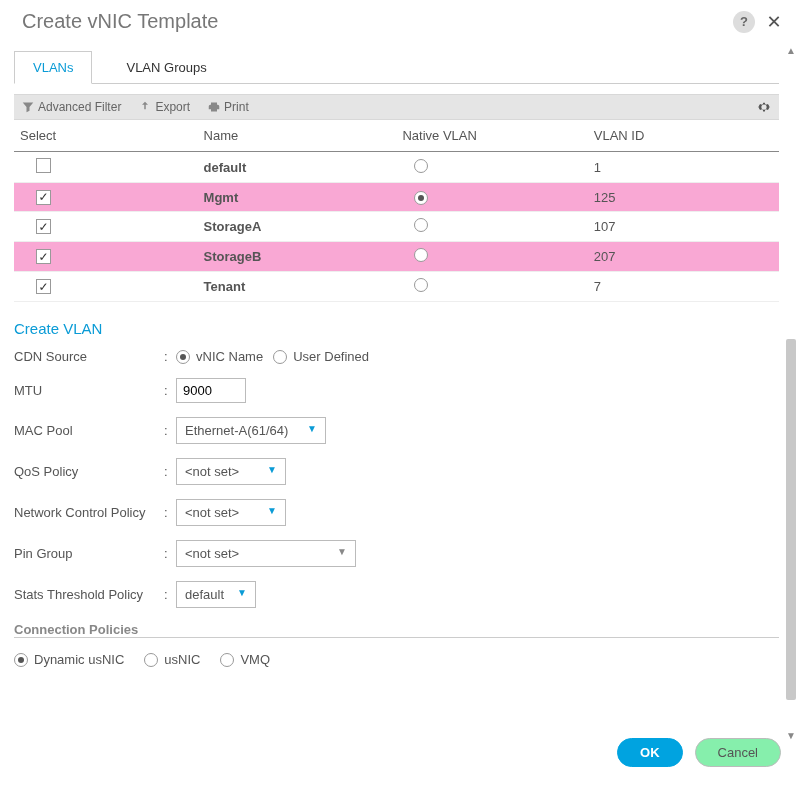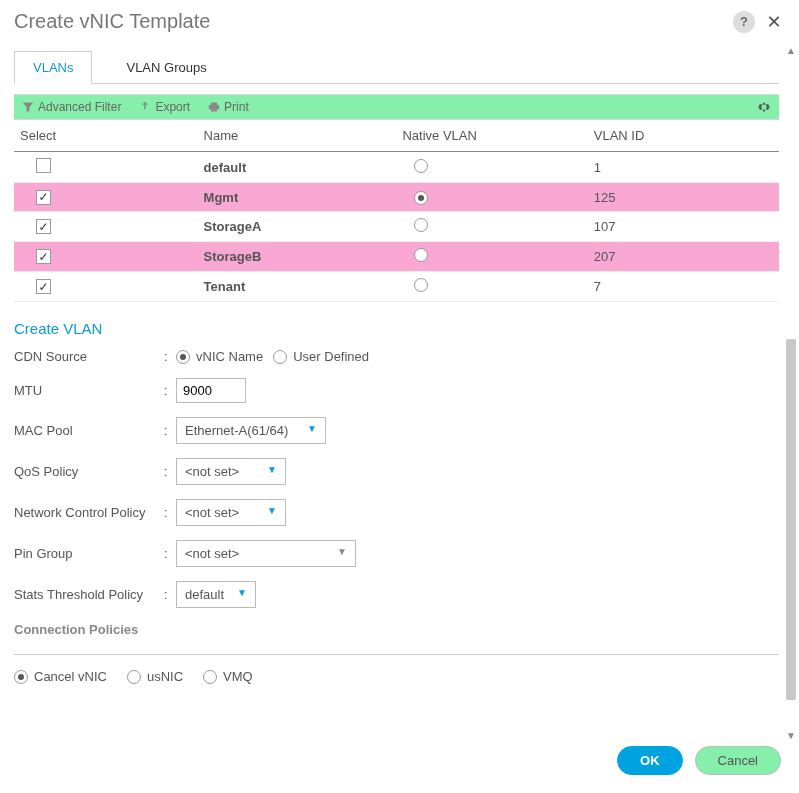--- a/index.html
+++ b/index.html
@@ -17,21 +17,21 @@
   }
   .dialog {
     width: 799px;
     height: 793px;
     position: relative;
   }
   .dialog-header {
     display: flex;
     align-items: center;
     justify-content: space-between;
-    padding: 10px 14px 8px 14px;
+    padding: 10px 14px 8px 22px;
   }
   .dialog-title {
     font-size: 20px;
     color: #777;
     font-weight: 400;
   }
   .header-controls { display: flex; align-items: center; gap: 8px; }
   .help-icon {
     width: 22px; height: 22px;
     border-radius: 50%;
@@ -87,21 +87,21 @@
     color: #0a9bd6;
     border: 1px solid #ccc;
     border-bottom: 1px solid #fff;
     background: #fff;
   }
 
   .toolbar {
     margin-top: 10px;
     display: flex;
     align-items: center;
-    background: #86efac;
+    background: #e5e5e5;
     padding: 5px 8px;
     gap: 18px;
     border-top: 1px solid #d8d8d8;
     border-bottom: 1px solid #d8d8d8;
   }
   .toolbar-item {
     display: flex; align-items: center; gap: 4px;
     color: #666; font-size: 12px; cursor: pointer;
   }
   .toolbar-spacer { flex: 1; }
@@ -156,26 +156,26 @@
     display: inline-flex; align-items: flex-start; justify-content: space-between;
     min-width: 110px; cursor: pointer;
   }
   .select-box.wide { min-width: 180px; }
   .caret-down { color: #0a9bd6; font-size: 10px; margin-left: 10px; }
   .caret-grey { color: #888; font-size: 10px; margin-left: 10px; }
 
   .section-title {
     margin-top: 14px;
     font-size: 13px; font-weight: bold; color: #888;
-    border-bottom: 1px solid #ccc; padding-bottom: 17px;
+    border-bottom: 1px solid #ccc; padding-bottom: 0;
   }
   .conn-row { display: flex; align-items: center; gap: 20px; margin-top: 14px; }
 
   .footer {
-    position: absolute; left: 0; right: 0; bottom: 8px;
+    position: absolute; left: 0; right: 0; bottom: 16px;
     display: flex; justify-content: flex-end; gap: 12px;
     padding: 10px 18px;
   }
   .btn {
     padding: 6px 22px; border-radius: 18px; font-size: 13px; cursor: pointer;
     border: 1px solid #bbb; background: #86efac; color: #555;
   }
   .btn.primary {
     background: #00a3e0; border-color: #00a3e0; color: #fff; font-weight: bold;
   }
@@ -334,21 +334,21 @@
           <span class="caret-down">▼</span>
         </div>
       </div>
     </div>
 
     <div class="section-title">Connection Policies</div>
 
     <div class="conn-row">
       <span class="radio-wrap">
         <span class="radio selected"></span>
-        <span>Cancel vNIC</span>
+        <span>Dynamic usNIC</span>
       </span>
       <span class="radio-wrap">
         <span class="radio"></span>
         <span>usNIC</span>
       </span>
       <span class="radio-wrap">
         <span class="radio"></span>
         <span>VMQ</span>
       </span>
     </div>

